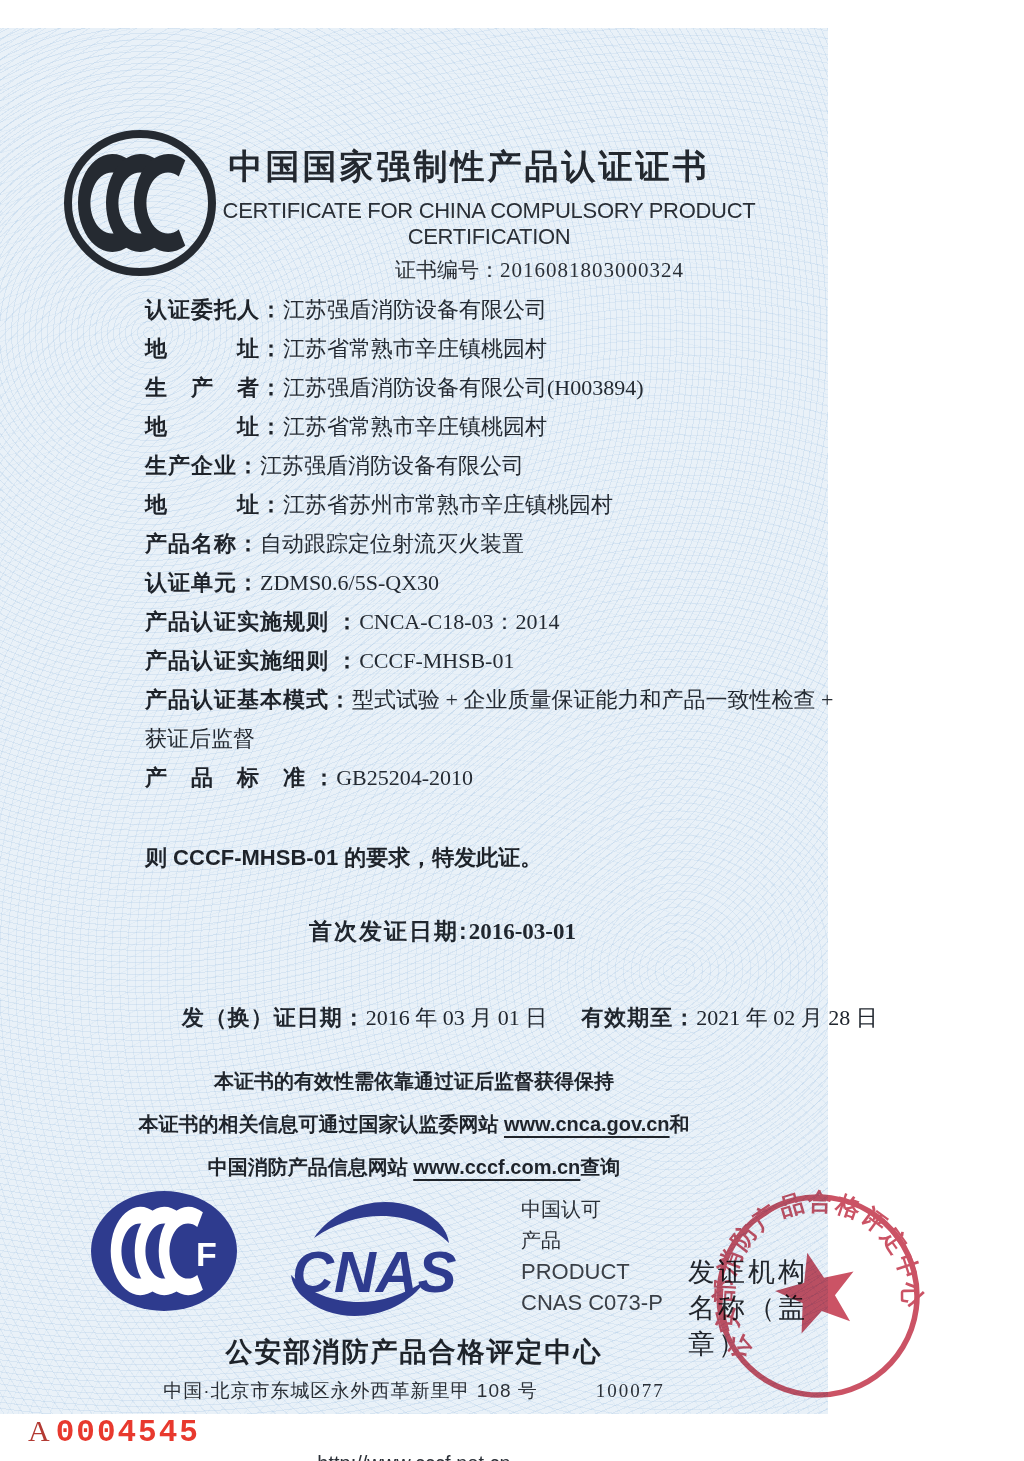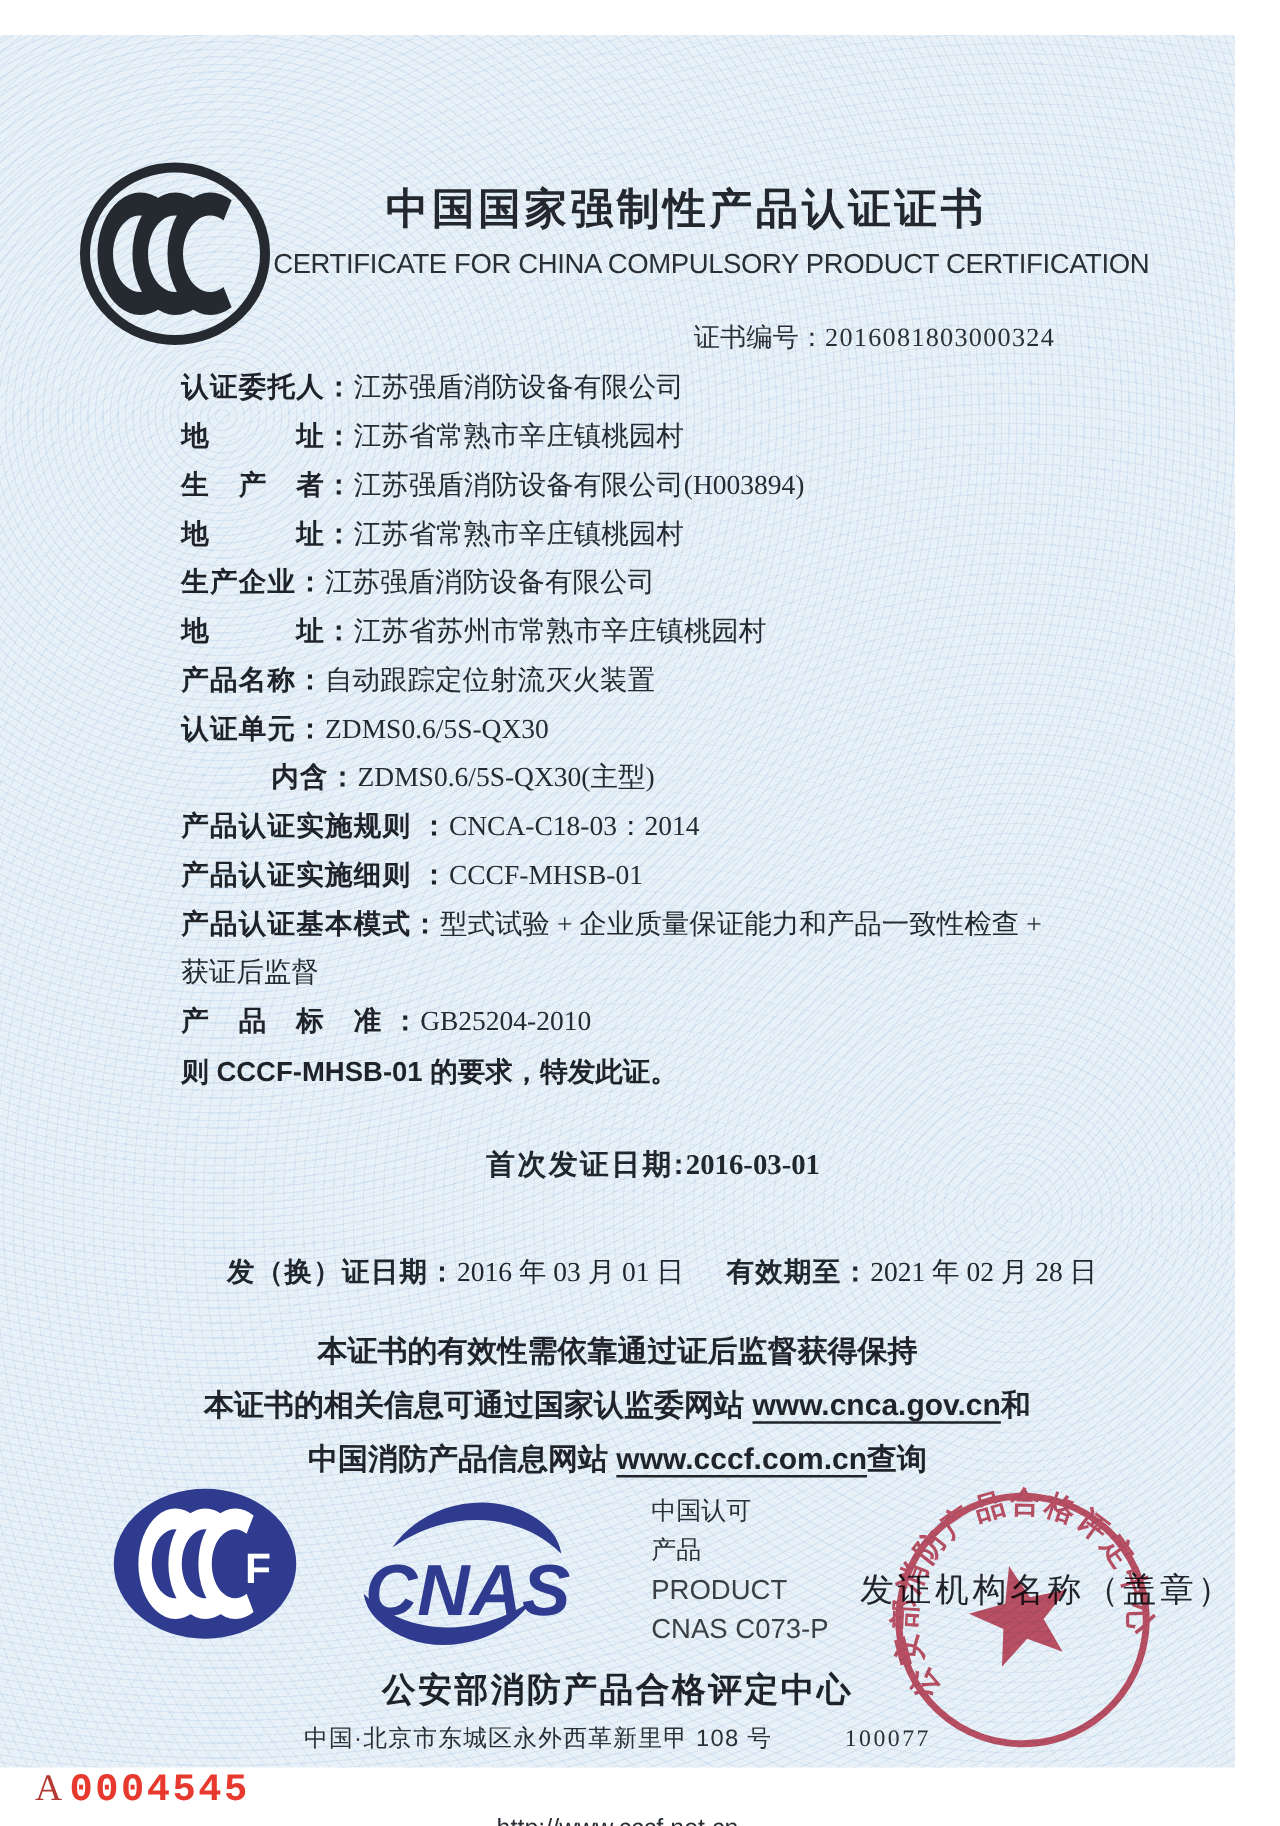--- a/index.html
+++ b/index.html
@@ -6,21 +6,21 @@
   .page{
     position:relative;
     width:1024px;height:1461px;
     background:#ffffff;
     overflow:hidden;
     font-family:"Liberation Sans", sans-serif;
     color:#20262e;
   }
   
   .cert{
-    position:absolute;left:0;top:28px;width:988px;height:1386px;
+    position:absolute;left:0;top:28px;width:828px;height:1386px;
     background-color:#e9f1f8;
     background-image:
       repeating-radial-gradient(circle at 18% 22%, rgba(255,255,255,0) 0 5px, rgba(140,180,220,.20) 5px 6px),
       repeating-radial-gradient(circle at 82% 68%, rgba(255,255,255,0) 0 7px, rgba(140,180,220,.16) 7px 8px),
       repeating-radial-gradient(circle at 50% 110%, rgba(255,255,255,0) 0 9px, rgba(150,190,225,.10) 9px 10px);
   }
   .abs{position:absolute;}
   
   .title-cn{left:110px;right:0;top:116px;text-align:center;font-size:34px;font-weight:bold;letter-spacing:3px;color:#23282f;}
   .title-en{left:150px;right:0;top:170px;text-align:center;font-size:22px;letter-spacing:-0.3px;color:#2a2f36;}
@@ -33,21 +33,21 @@
   .row .val{font-family:"Liberation Serif", serif;color:#242a32;}
   .row.indent{padding-left:72px;}
   .statement{left:145px;right:88px;top:810px;font-size:22px;line-height:39px;font-weight:bold;color:#1e232a;}
   .first-issue{left:145px;right:88px;top:888px;text-align:center;font-size:23px;font-weight:bold;letter-spacing:2px;}
   .first-issue .val{font-family:"Liberation Serif", serif;font-weight:bold;letter-spacing:0;}
   .issue-row{left:145px;top:931px;font-size:22px;line-height:39px;white-space:pre;}
   .issue-row .lbl{font-weight:bold;letter-spacing:1px;}
   .issue-row .date{font-family:"Liberation Serif", serif;}
   .issue-row .gap{display:inline-block;width:34px;}
   
-  .notice{left:0;right:0;top:1032px;text-align:center;font-size:24px;line-height:43px;font-weight:600;color:#1f242b;}
+  .notice{left:0;right:0;top:1032px;text-align:center;font-size:20px;line-height:43px;font-weight:600;color:#1f242b;}
   .notice .link{text-decoration:underline;text-underline-offset:5px;}
   
   .cccf-logo{left:88px;top:1160px;}
   .cnas-logo{left:284px;top:1164px;}
   .accred{left:475px;top:1166px;font-size:20px;line-height:31px;color:#2a2f36;margin-left:46px;}
   .accred .en{font-size:22px;color:#3a3f46;}
   
   .seal-label{left:688px;top:1226px;font-size:27px;letter-spacing:3px;color:#22262c;z-index:1;}
   .seal{left:706px;top:1156px;z-index:2;mix-blend-mode:multiply;opacity:.88;}
   
@@ -89,21 +89,20 @@
 
     <div class="abs rows">
       <div class="row"><span class="lbl">认证委托人：</span><span class="val">江苏强盾消防设备有限公司</span></div>
       <div class="row"><span class="lbl">地　　　址：</span><span class="val">江苏省常熟市辛庄镇桃园村</span></div>
       <div class="row"><span class="lbl">生　产　者：</span><span class="val">江苏强盾消防设备有限公司(H003894)</span></div>
       <div class="row"><span class="lbl">地　　　址：</span><span class="val">江苏省常熟市辛庄镇桃园村</span></div>
       <div class="row"><span class="lbl">生产企业：</span><span class="val">江苏强盾消防设备有限公司</span></div>
       <div class="row"><span class="lbl">地　　　址：</span><span class="val">江苏省苏州市常熟市辛庄镇桃园村</span></div>
       <div class="row"><span class="lbl">产品名称：</span><span class="val">自动跟踪定位射流灭火装置</span></div>
       <div class="row"><span class="lbl">认证单元：</span><span class="val">ZDMS0.6/5S-QX30</span></div>
-      <div class="row indent"><span class="lbl">内含：</span><span class="val">ZDMS0.6/5S-QX30(主型)</span></div>
       <div class="row"><span class="lbl">产品认证实施规则 ：</span><span class="val">CNCA-C18-03：2014</span></div>
       <div class="row"><span class="lbl">产品认证实施细则 ：</span><span class="val">CCCF-MHSB-01</span></div>
       <div class="row"><span class="lbl">产品认证基本模式：</span><span class="val">型式试验 + 企业质量保证能力和产品一致性检查 +</span></div>
       <div class="row"><span class="lbl"></span><span class="val">获证后监督</span></div>
       <div class="row"><span class="lbl">产　品　标　准 ：</span><span class="val">GB25204-2010</span></div>
     </div>
 
     <div class="abs statement">
       <div>则 CCCF-MHSB-01 的要求，特发此证。</div>
     </div>

